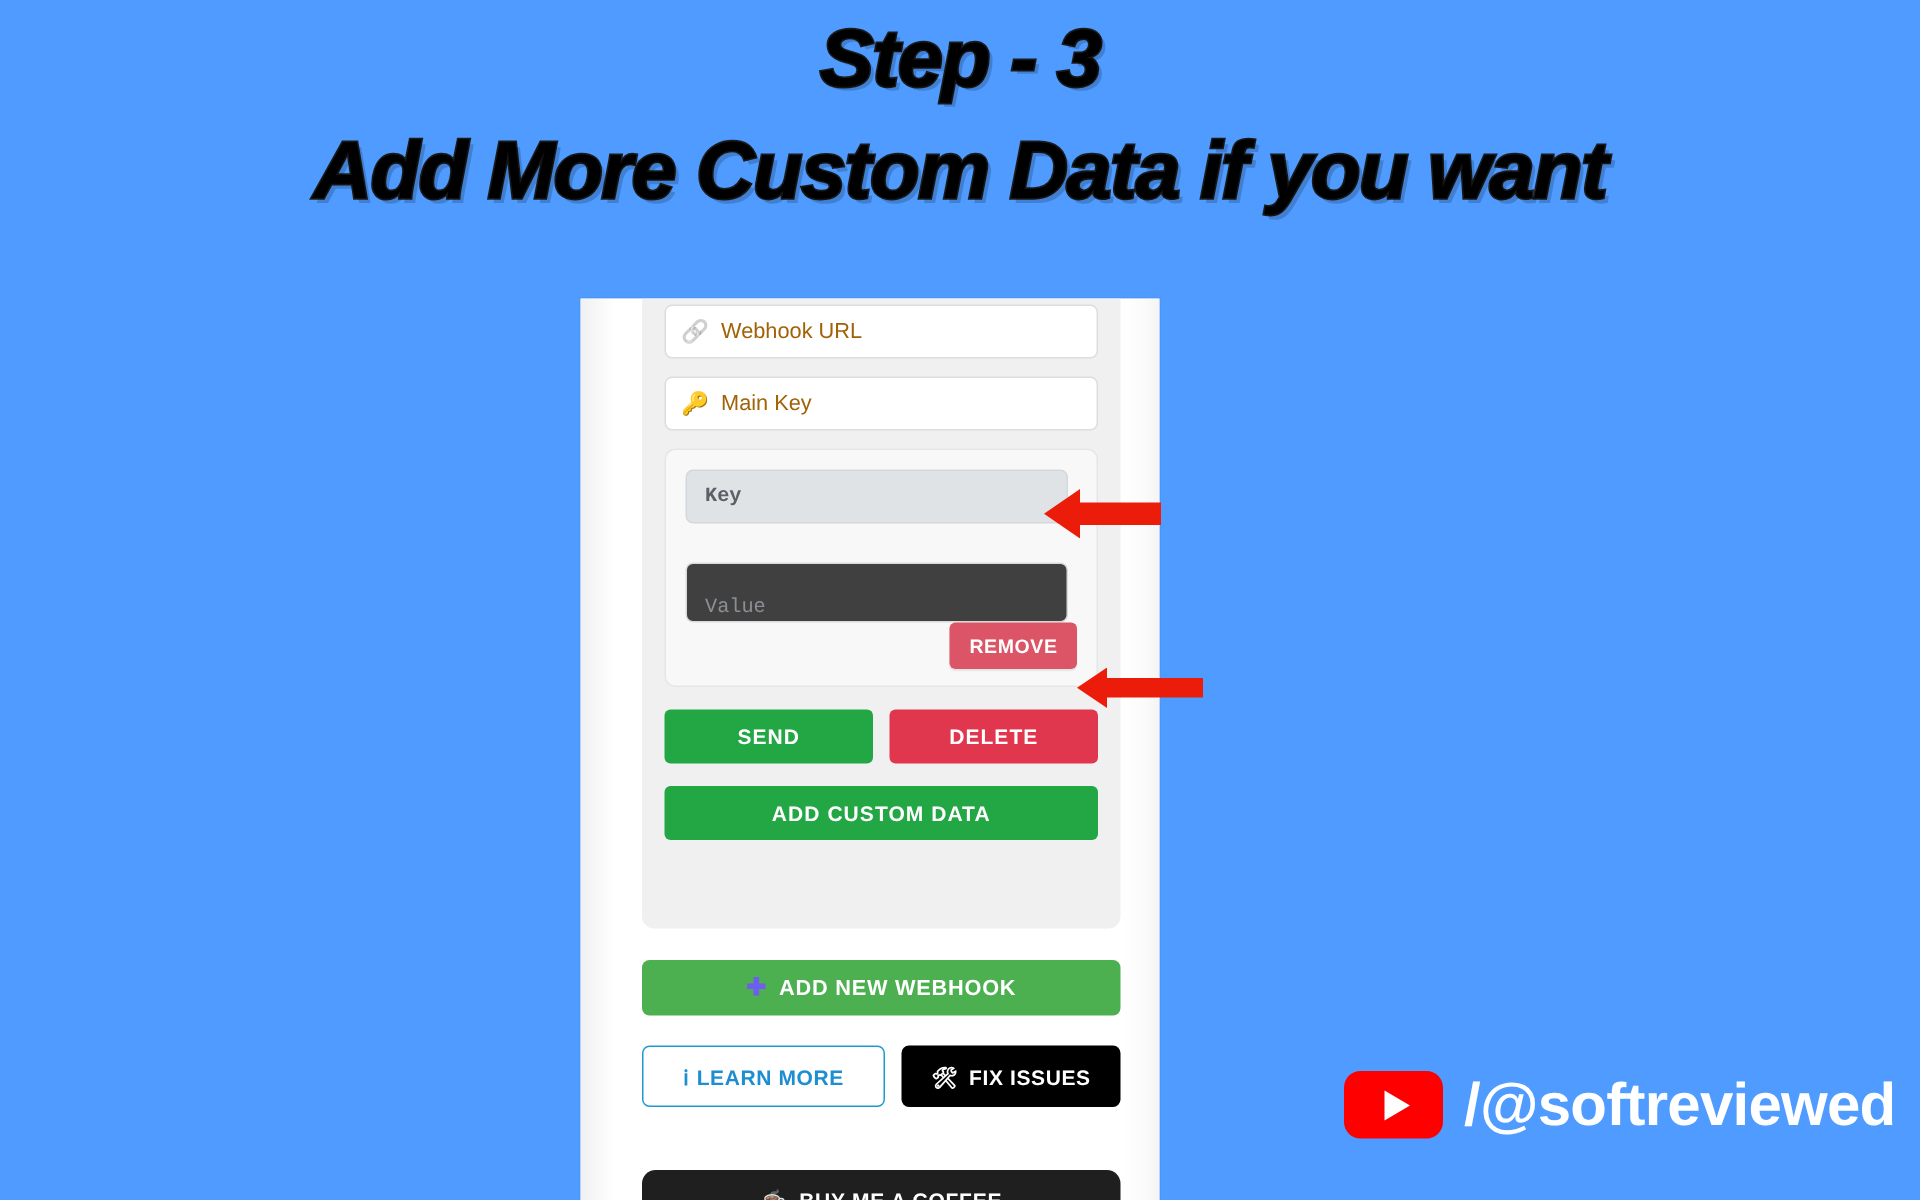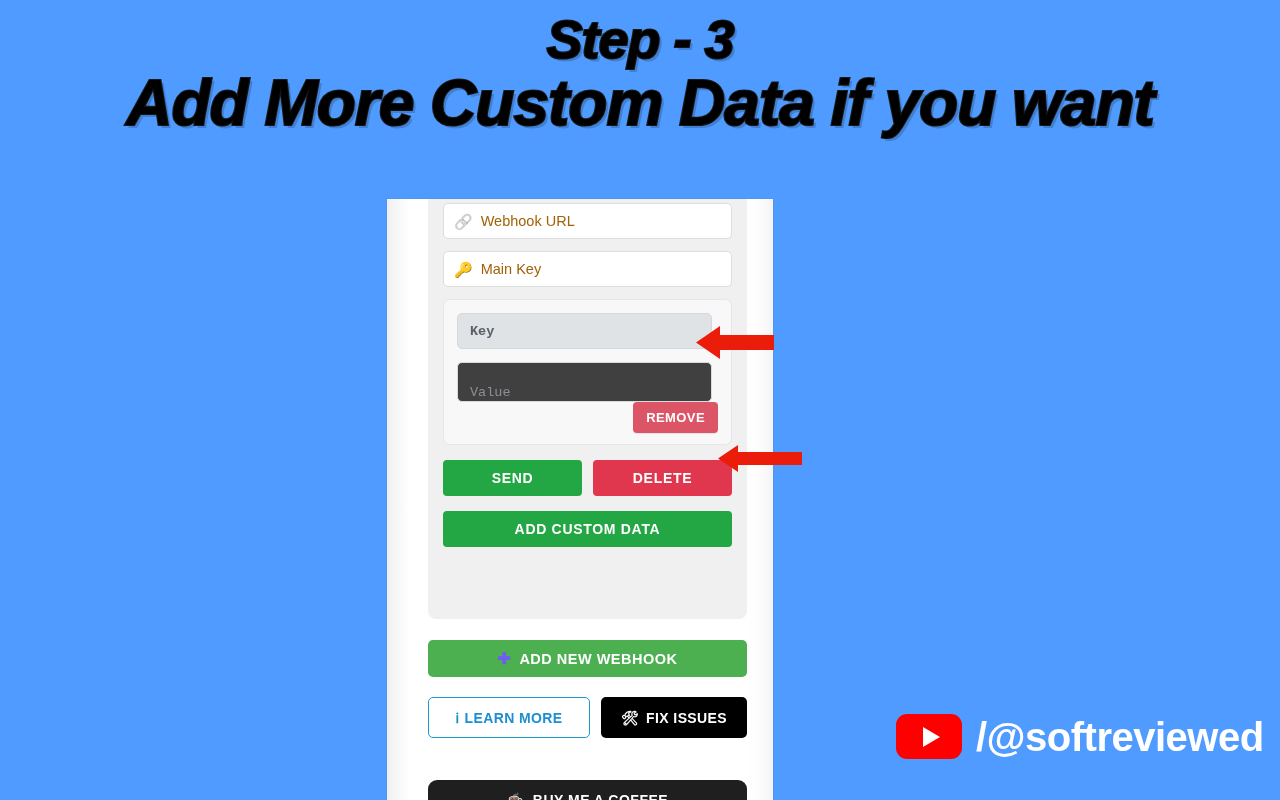--- a/index.html
+++ b/index.html
@@ -26,21 +26,21 @@
     color: #000000;
     font-weight: bold;
     font-style: italic;
     letter-spacing: -1px;
     line-height: 1.02;
     -webkit-text-stroke: 2.2px #1a1a1a;
     paint-order: stroke fill;
     text-shadow: 3px 3px 0 rgba(0,0,0,0.18);
   }
   .title-line1 { font-size: 54px; }
-  .title-line2 { font-size: 64px; margin-top: 4px; }
+  .title-line2 { font-size: 54px; margin-top: 20px; }
 
   
   .panel {
     position: absolute;
     left: 387px;
     top: 199px;
     width: 386px;
     height: 601px;
     background: #ffffff;
     box-shadow: 0 0 0 1px rgba(0,0,0,0.03);
@@ -114,21 +114,21 @@
   }
   .key-input {
     width: 255px;
     height: 36px;
     background: #dfe3e6;
     border: 1px solid #d3d8dc;
     border-radius: 5px;
     display: flex;
     align-items: center;
     padding: 0 12px;
-    margin-bottom: 13px;
+    margin-bottom: 26px;
   }
   .key-input .kval {
     font-family: "Liberation Mono", monospace;
     font-size: 13.5px;
     font-weight: bold;
     color: #5c6167;
   }
   .value-area {
     width: 255px;
     height: 40px;

